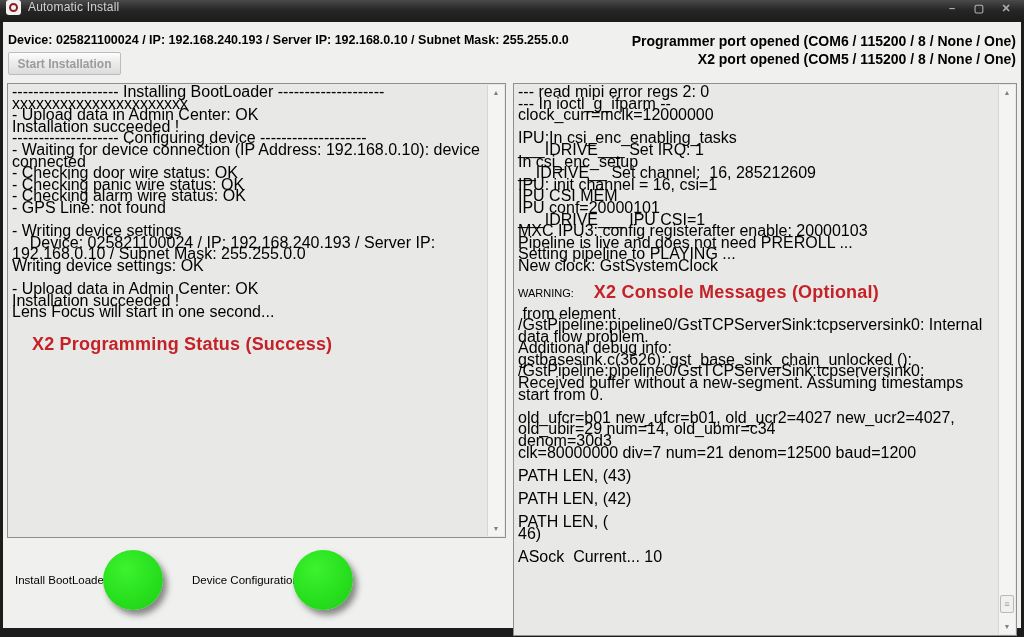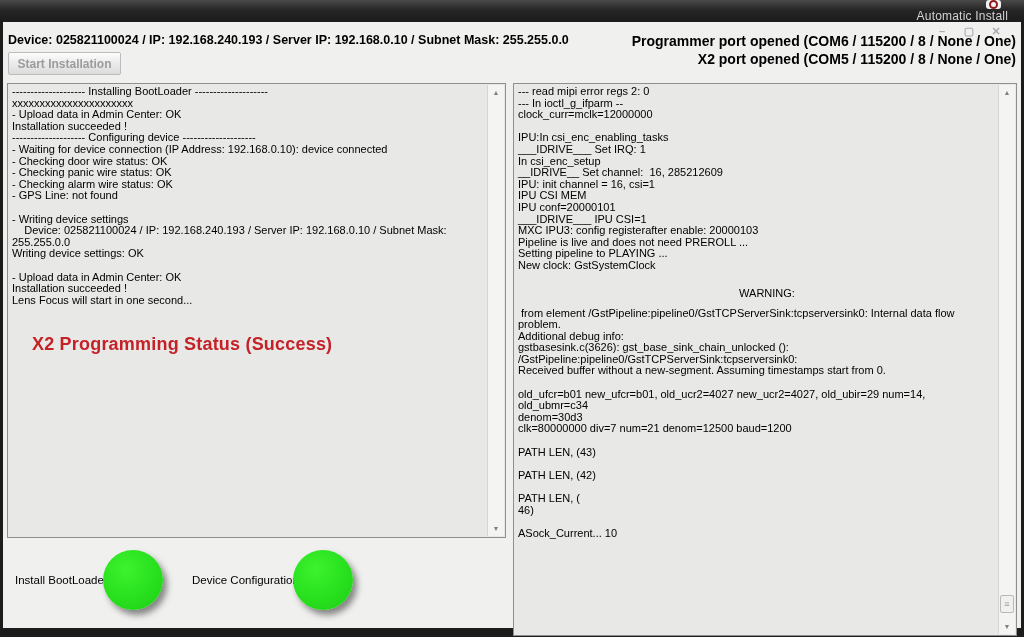--- a/index.html
+++ b/index.html
@@ -3,21 +3,21 @@
 <meta charset="utf-8">
 <style>
   * { margin:0; padding:0; box-sizing:border-box; }
   html,body { width:1024px; height:637px; }
   body { font-family:"Liberation Sans", sans-serif; background:#f0f0ef; position:relative; overflow:hidden; }
 
   
   .titlebar {
     position:absolute; left:0; top:0; width:1024px; height:22px;
     background:linear-gradient(180deg,#4a4a4a 0%,#262626 45%,#1b1b1b 100%);
-    display:flex; align-items:flex-end; padding:0 16px;flex-direction:column;
+    display:flex; align-items:flex-start; padding:0 6px;
   }
   .app-icon {
     width:15px; height:15px; background:#f2f2f2; border-radius:3px;
     display:flex; align-items:center; justify-content:center; margin-right:7px;
   }
   .app-icon .ring { width:9px; height:9px; border:2.5px solid #8e1b1f; border-radius:50%; }
   .win-title { color:#d2d2d2; font-size:12px; letter-spacing:.2px; }
   .win-controls { margin-left:auto; display:flex; gap:11px; padding-right:4px; }
   .win-btn { color:#a9adb3; font-size:11px; font-weight:bold; width:16px; text-align:center; cursor:default; line-height:16px; }
   .edge-left  { position:absolute; left:0;  top:22px; width:3px;  height:615px; background:#1c1c1c; }
@@ -38,26 +38,26 @@
   .port-1 { top:33px; }
   .port-2 { top:51px;text-align:right; }
 
   
   .panel {
     position:absolute; background:#e8e8e7; border:1px solid #8f8f8f;
   }
   .panel-left  { left:7px;  top:83px; width:499px; height:455px; }
   .panel-right { left:513px; top:83px; width:504px; height:553px; }
   .log-text {
-    white-space:pre-wrap; font-size:11px; line-height:11.6px; color:#000;
+    white-space:pre-wrap; font-size:16px; line-height:11.6px; color:#000;
     padding:2px 22px 0 4px; overflow:hidden;
   }
   .annotation { color:#c42227; font-weight:bold; font-size:18px; letter-spacing:.2px; }
   .annot-left { position:absolute; left:24px; top:250px; }
-  .warning-row { display:flex; align-items:center; gap:20px; margin:10px 0 2px 0; height:22px; padding-left:4px;justify-content:center; }
+  .warning-row { display:flex; align-items:center; gap:20px; margin:10px 0 2px 0; height:22px; padding-left:4px; }
   .warning-label { font-size:11px; color:#000; }
 
   
   .scrollbar {
     position:absolute; top:1px; right:1px; bottom:1px; width:17px;
     background:#f4f4f3; border-left:1px solid #d6d6d6;
   }
   .sb-btn {
     position:absolute; left:0; width:16px; height:15px; text-align:center;
     color:#7a838a; font-size:7px; line-height:15px; background:#f4f4f3;
@@ -143,20 +143,21 @@
 IPU: init channel = 16, csi=1
 IPU CSI MEM
 IPU conf=20000101
 ___IDRIVE___ IPU CSI=1
 MXC IPU3: config registerafter enable: 20000103
 Pipeline is live and does not need PREROLL ...
 Setting pipeline to PLAYING ...
 New clock: GstSystemClock</div>
   <div class="warning-row">
     <span class="warning-label">WARNING:</span>
+    <span class="annotation">X2 Console Messages (Optional)</span>
   </div>
   <div class="log-text"> from element /GstPipeline:pipeline0/GstTCPServerSink:tcpserversink0: Internal data flow problem.
 Additional debug info:
 gstbasesink.c(3626): gst_base_sink_chain_unlocked ():
 /GstPipeline:pipeline0/GstTCPServerSink:tcpserversink0:
 Received buffer without a new-segment. Assuming timestamps start from 0.
 
 old_ufcr=b01 new_ufcr=b01, old_ucr2=4027 new_ucr2=4027, old_ubir=29 num=14, old_ubmr=c34
 denom=30d3
 clk=80000000 div=7 num=21 denom=12500 baud=1200

